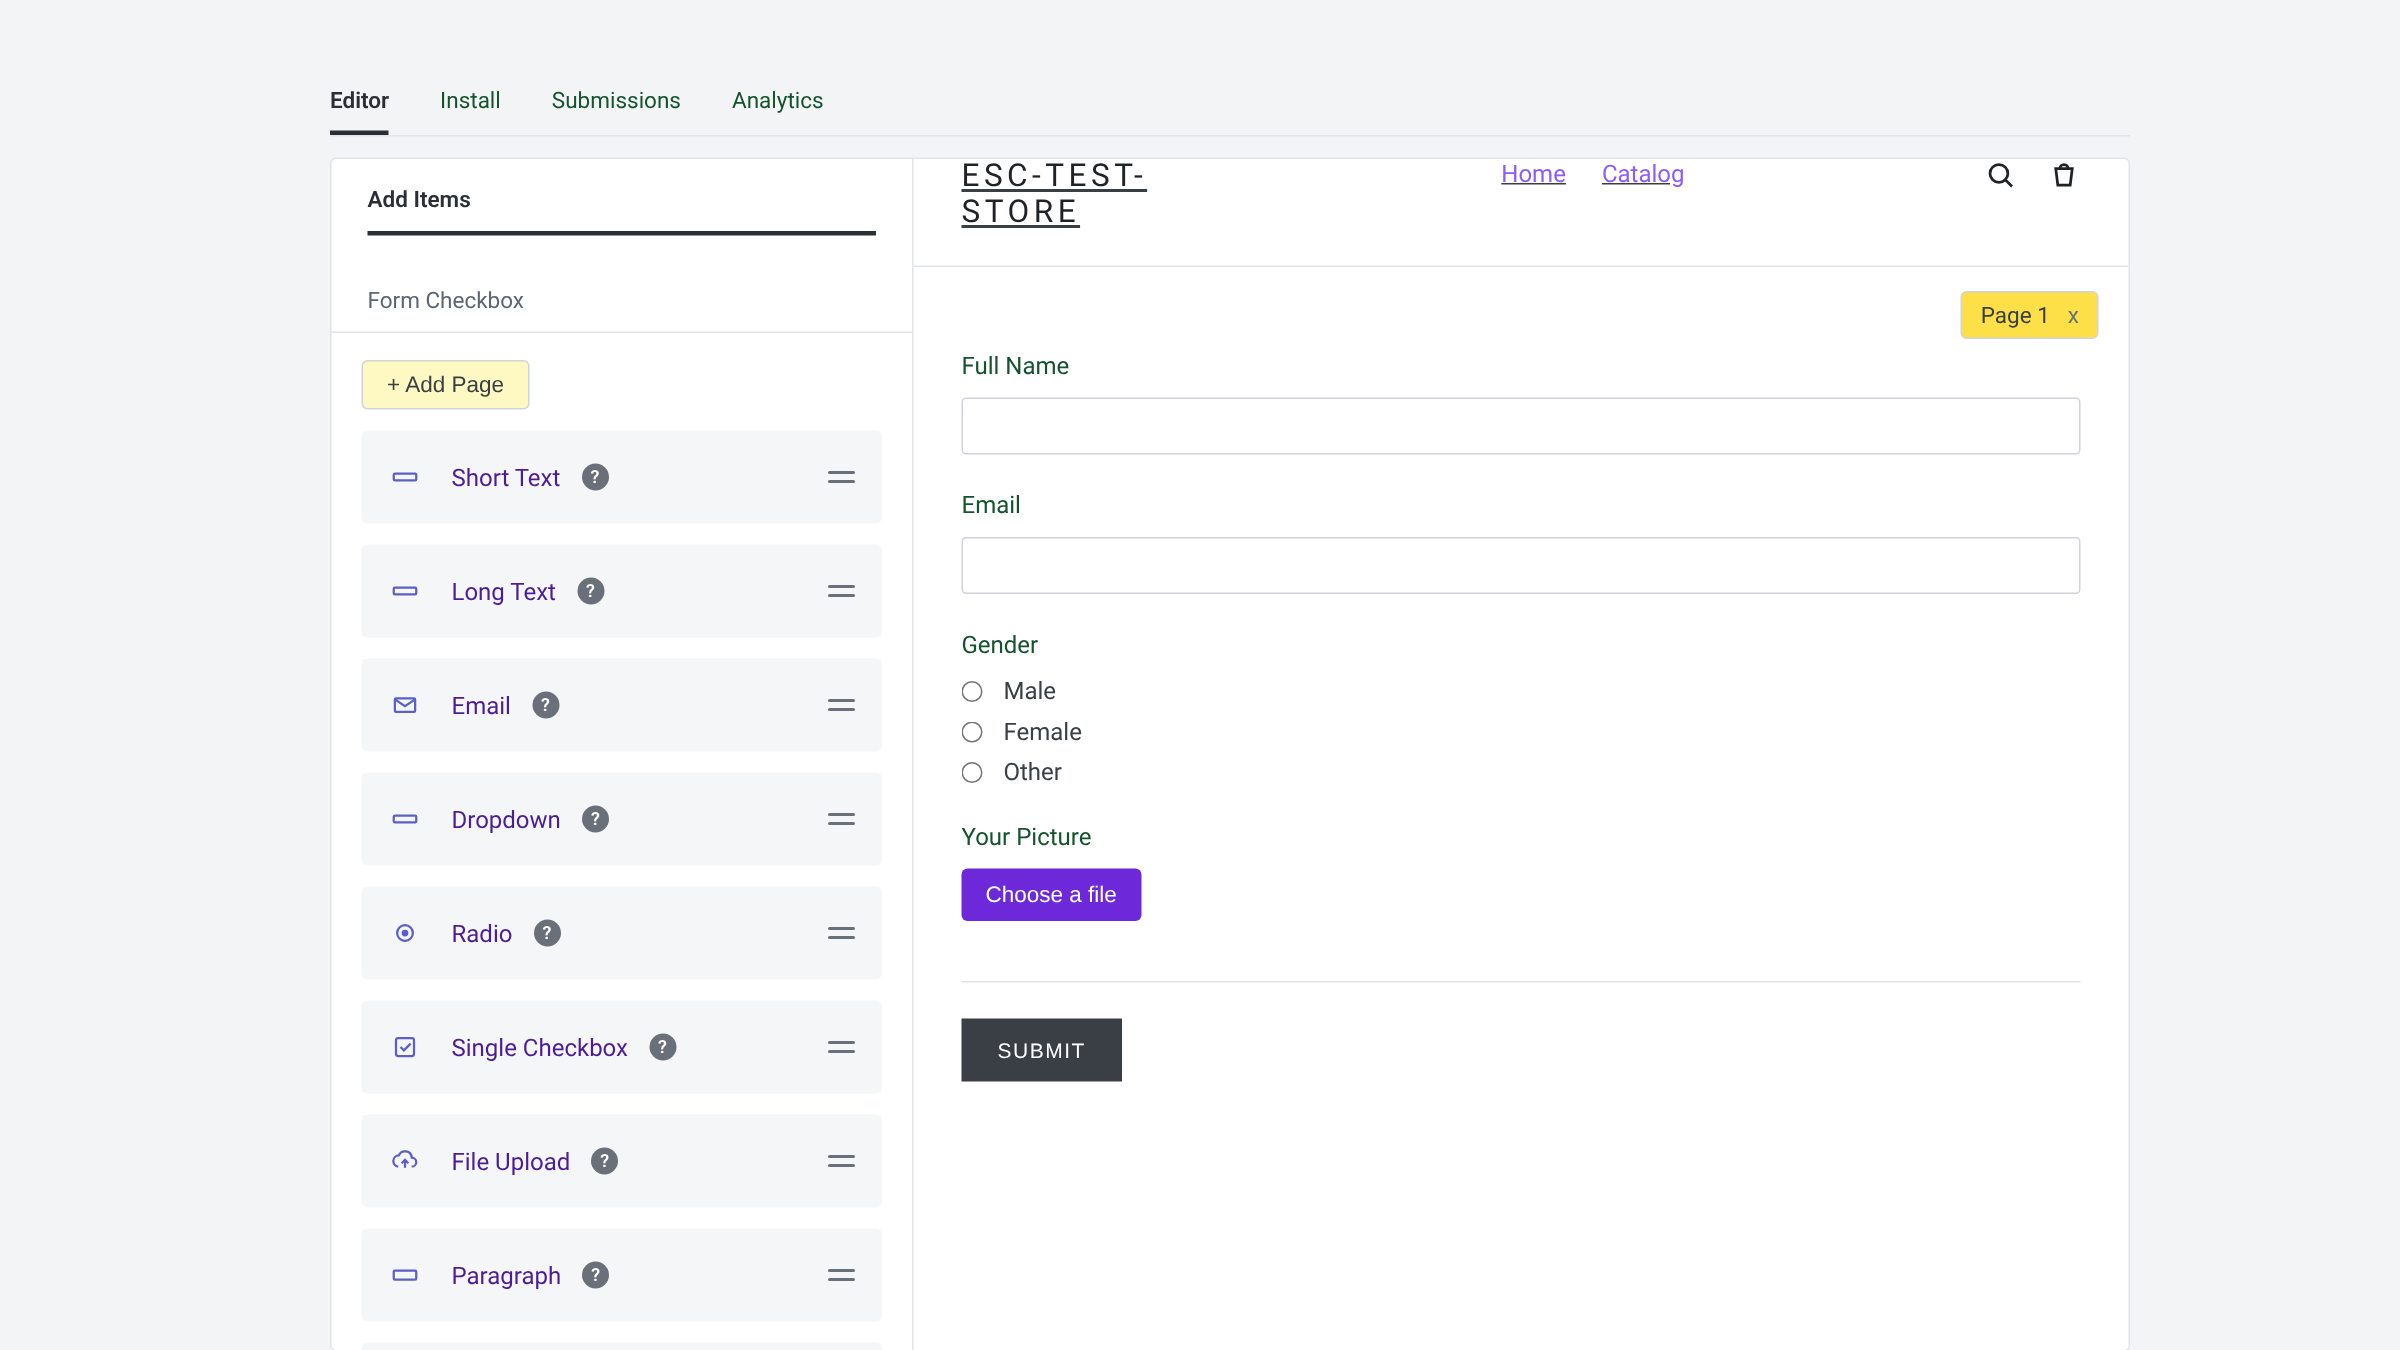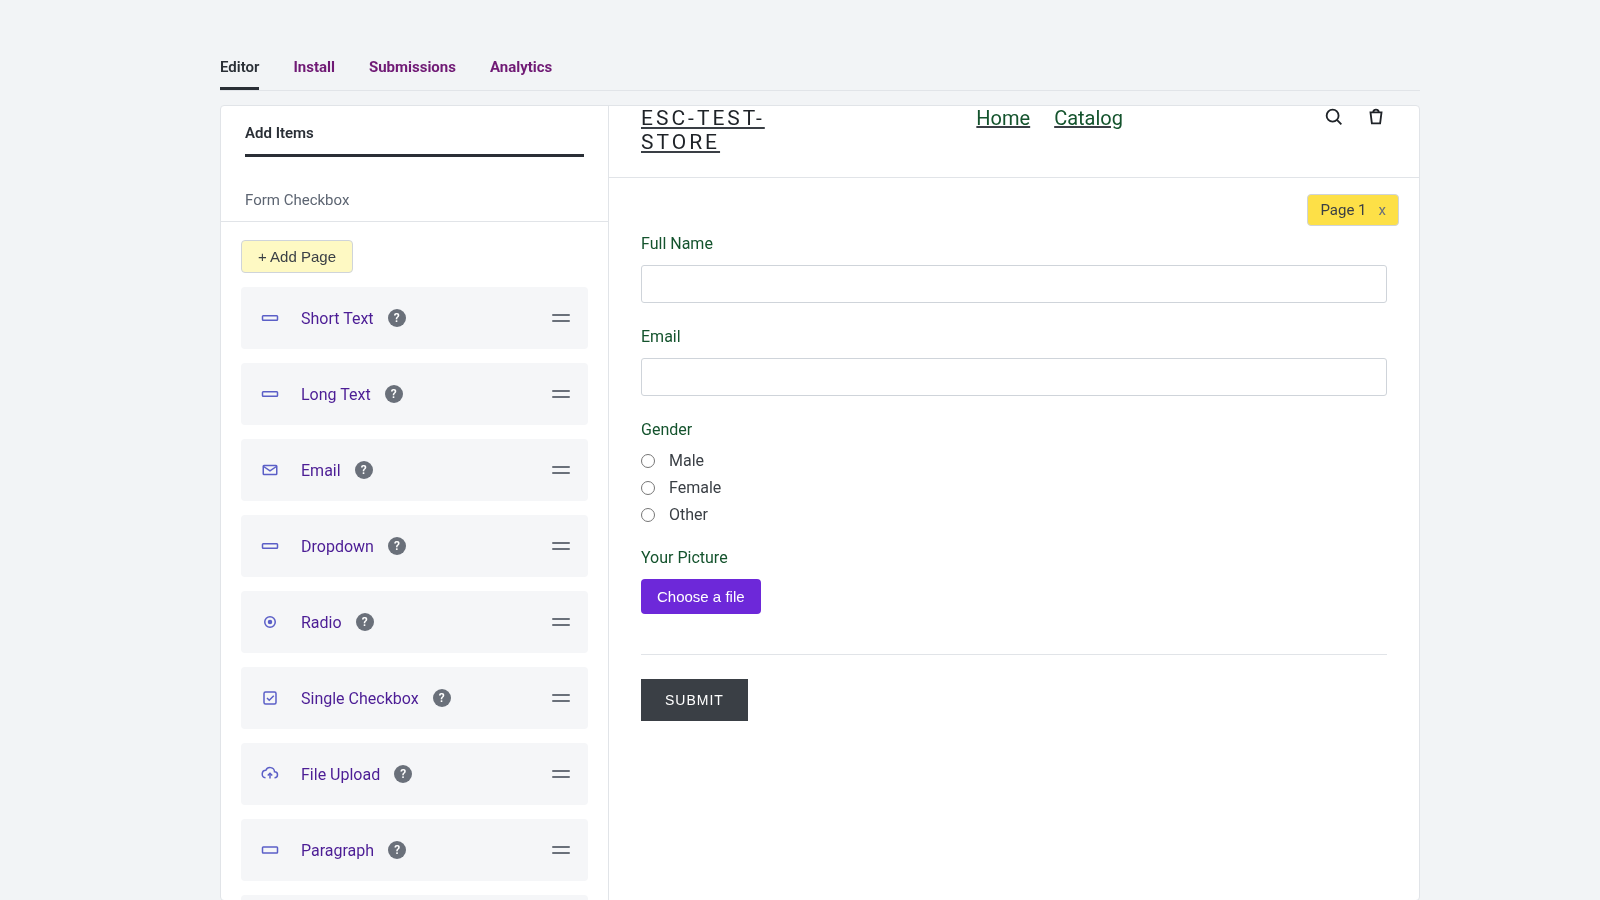--- a/index.html
+++ b/index.html
@@ -28,26 +28,25 @@
   
   .topnav {
     height: 42px;
     width: 100%;
     border-bottom: 1px solid #e1e4e8;
     padding-top: 8px;
     display: flex;
     gap: 34px;
   }
   .topnav .tab {
-    color: #701a75;
+    color: #14532d;
     font-size: 15px;
     line-height: 20px;
     padding-bottom: 15px;
     cursor: pointer;
-    font-weight: bold;
   }
   .topnav .tab.active {
     color: #2a2f36;
     font-weight: 600;
     border-bottom: 3px solid #2a2f36;
   }
 
   
   .panel {
     background: #fff;
@@ -160,21 +159,21 @@
     color: #1f2328;
     max-width: 140px;
     line-height: 1.15;
   }
   .preview-nav {
     margin-left: auto;
     display: flex;
     gap: 24px;
     align-items: center;
   }
-  .preview-nav a { color: #14532d; font-size: 20px; text-decoration: none; cursor: pointer; }
+  .preview-nav a { color: #8b5cf6; font-size: 16px; text-decoration: none; cursor: pointer; }
   .prev-icons {
     margin-left: 200px;
     display: flex; gap: 20px; align-items: center;
   }
   .prev-icons svg { width: 22px; height: 22px; stroke: #1f2328; fill: none; cursor: pointer; }
 
   .prev-body {
     padding: 20px 32px;
     position: relative;
   }

